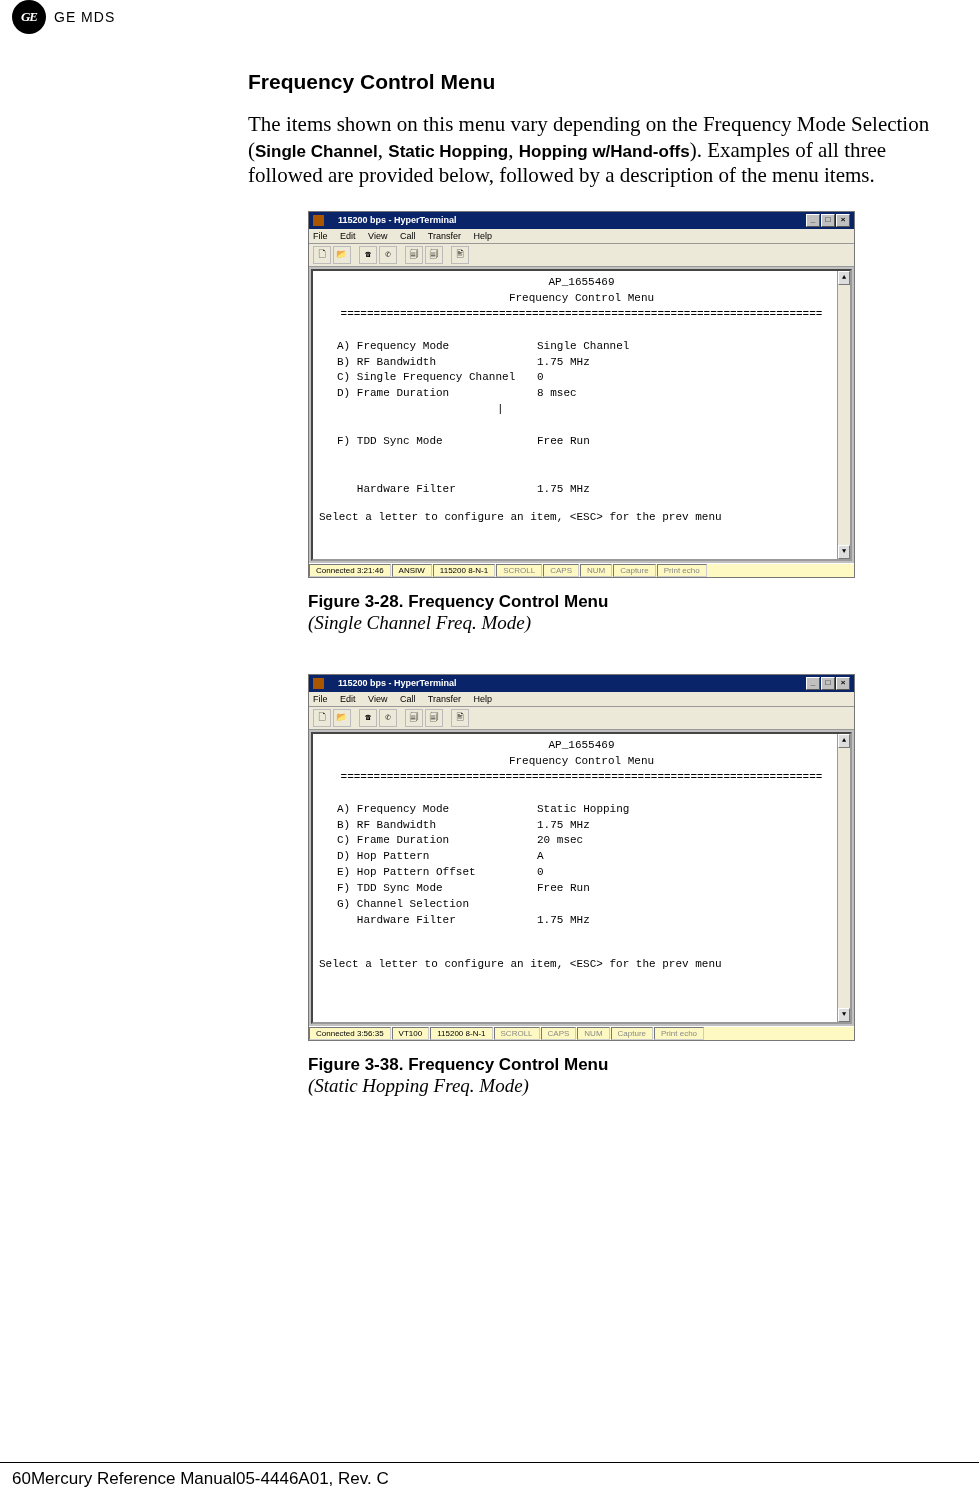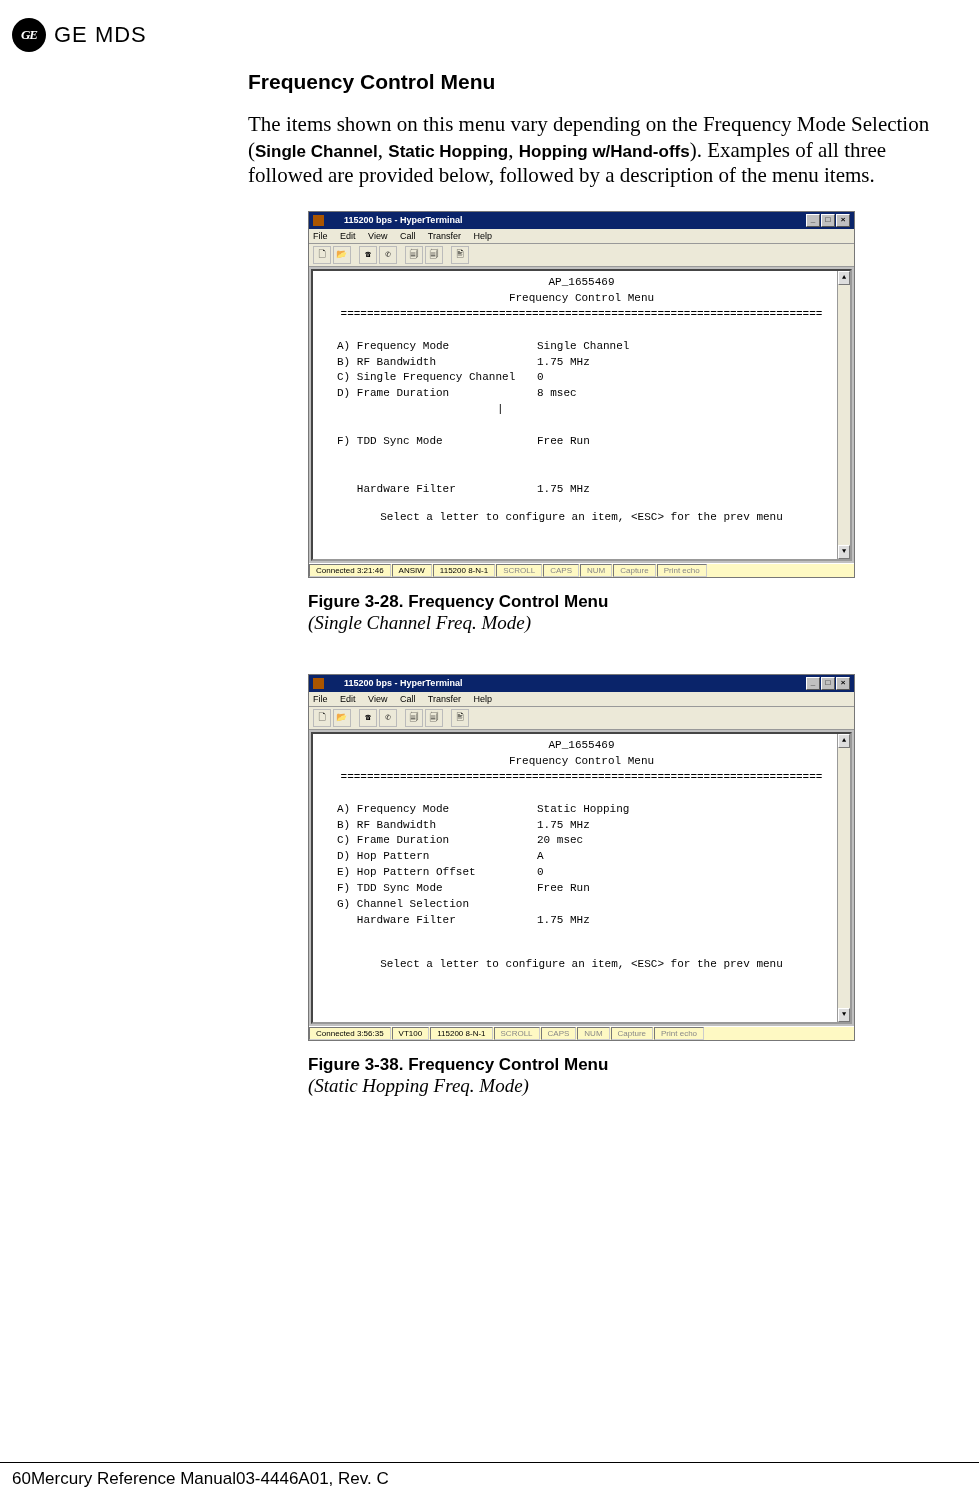--- a/index.html
+++ b/index.html
@@ -12,21 +12,21 @@
   }
   .page {
     width: 979px;
     min-height: 1501px;
     position: relative;
     box-sizing: border-box;
     padding: 15px 0 0 0;
   }
   .header-logo {
     position: absolute;
-    top: 18px;
+    top: 0;
     left: 12px;
     display: flex;
     align-items: center;
     gap: 8px;
   }
   .ge-circle {
     width: 34px;
     height: 34px;
     border-radius: 50%;
     background: #000;
@@ -36,21 +36,21 @@
     justify-content: center;
     font-family: Georgia, serif;
     font-style: italic;
     font-weight: bold;
     font-size: 13px;
     letter-spacing: -1px;
   }
   .mds-text {
     font-family: Arial, sans-serif;
     font-weight: 300;
-    font-size: 22px;
+    font-size: 14px;
     letter-spacing: 1px;
     color: #000;
   }
   .content {
     margin-left: 248px;
     margin-right: 20px;
     padding-top: 55px;
   }
   .section-title {
     font-size: 21px;
@@ -88,21 +88,21 @@
     font-weight: bold;
     padding: 2px 4px;
     display: flex;
     align-items: center;
     justify-content: space-between;
     height: 13px;
   }
   .title-bar-left {
     display: flex;
     align-items: center;
-    gap: 20px;
+    gap: 14px;
   }
   .title-icon {
     width: 11px;
     height: 11px;
     background: #aa5500;
     display: inline-block;
   }
   .title-btns {
     display: flex;
     gap: 1px;
@@ -177,21 +177,21 @@
     border-bottom-color: #777;
     text-align: center;
     font-size: 7px;
     line-height: 10px;
   }
   .term-center { text-align: center; }
   .term-row { display: flex; }
   .term-label { width: 200px; white-space: pre; }
   .term-value { }
   .term-indent { padding-left: 18px; }
-  .term-footer-msg { text-align: center; margin-top: 12px; }
+  .term-footer-msg { text-align: left; margin-top: 12px; }
   .status-bar {
     background: #fef9c3;
     font-family: Tahoma, Arial, sans-serif;
     font-size: 8px;
     display: flex;
     border-top: 1px solid #fff;
     color: #888;
     align-items: center;
   }
   .status-cell {
@@ -435,16 +435,16 @@
         <div class="cap-title">Figure 3-38. Frequency Control Menu</div>
         <div class="cap-sub">(Static Hopping Freq. Mode)</div>
       </div>
     </div>
 
   </div>
 
   <div class="page-footer">
     <span class="pnum">60</span>
     <span class="ptitle">Mercury Reference Manual</span>
-    <span class="prev">03-4446A01, Rev. C</span>
+    <span class="prev">05-4446A01, Rev. C</span>
   </div>
 
 </div>
 
 </body></html>

